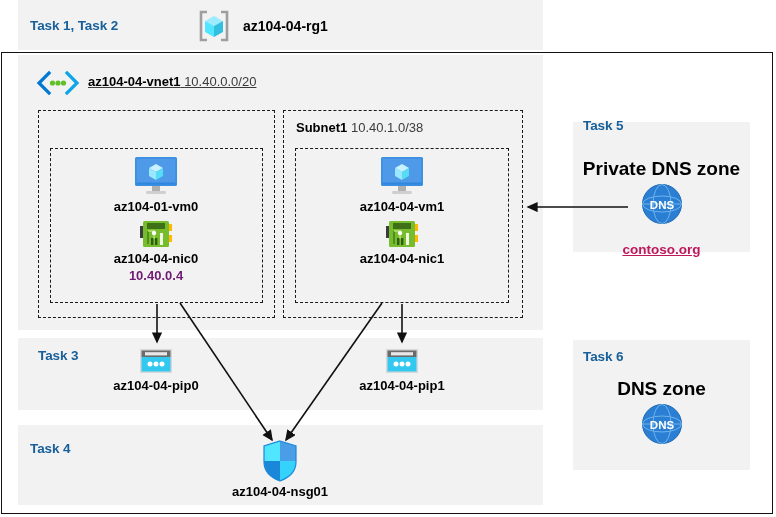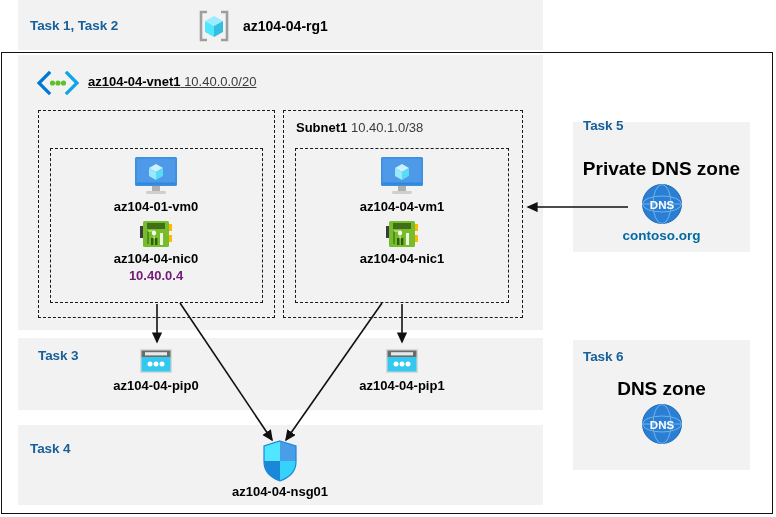--- a/index.html
+++ b/index.html
@@ -140,22 +140,22 @@
   
   .dns-block { position: absolute; width: 177px; text-align: center; }
   #dns-private-block { left: 573px; top: 158px; }
   #dns-public-block  { left: 573px; top: 378px; }
   .dns-title {
     font-size: 19px; font-weight: bold; color: #000000;
     white-space: nowrap; margin-bottom: 3px;
   }
   .dns-icon { width: 42px; height: 42px; display: block; margin: 0 auto; font-weight: bold; }
   .dns-sub {
-    font-size: 13.5px; font-weight: bold; color: #0369a1;
-    white-space: nowrap; margin-top: 3px;
+    font-size: 13.5px; font-weight: bold; color: #be185d;
+    white-space: nowrap; margin-top: 17px; text-decoration: underline;
   }
 
   
   #connectors {
     position: absolute; left: 0; top: 0;
     width: 776px; height: 517px;
     pointer-events: none;
   }
 </style>
 </head>

